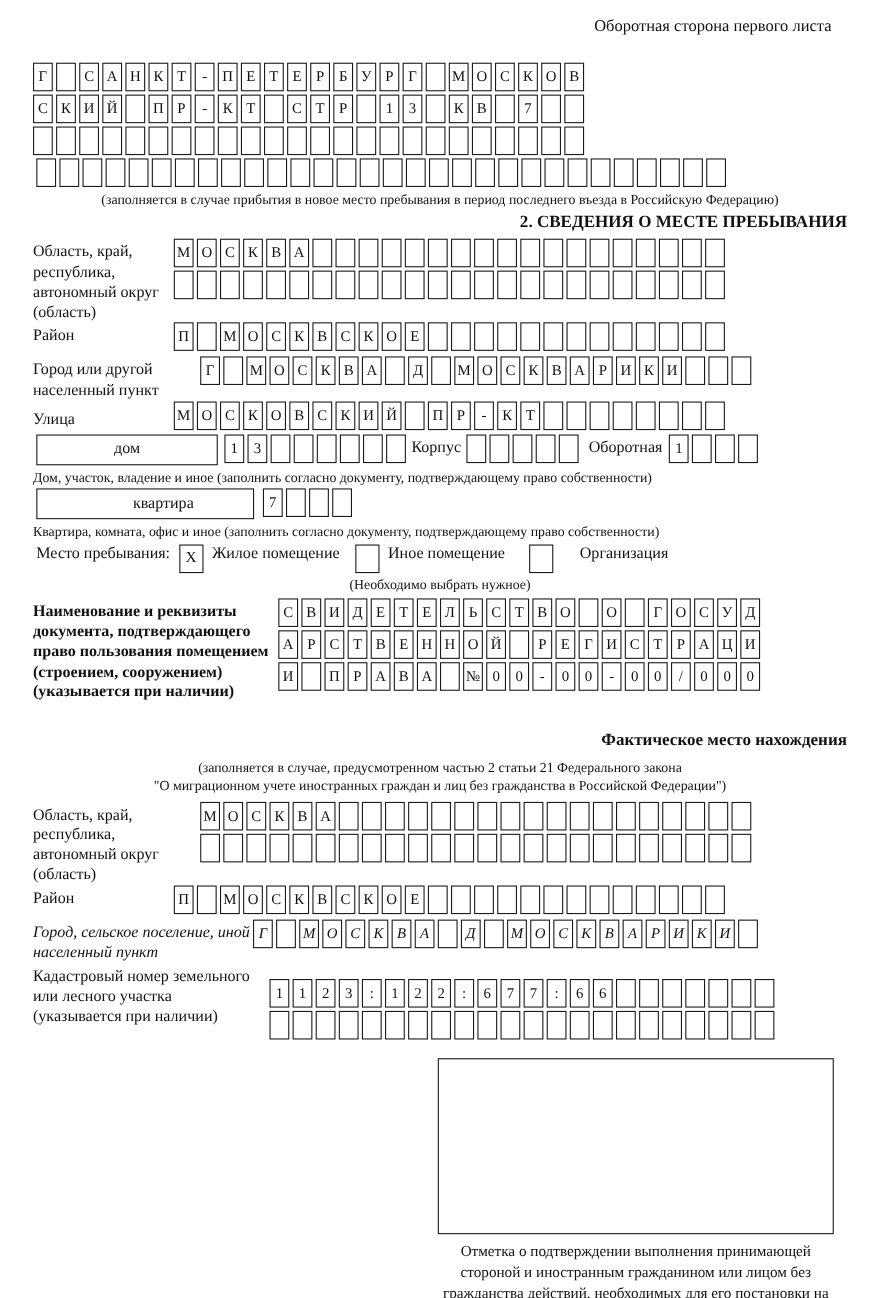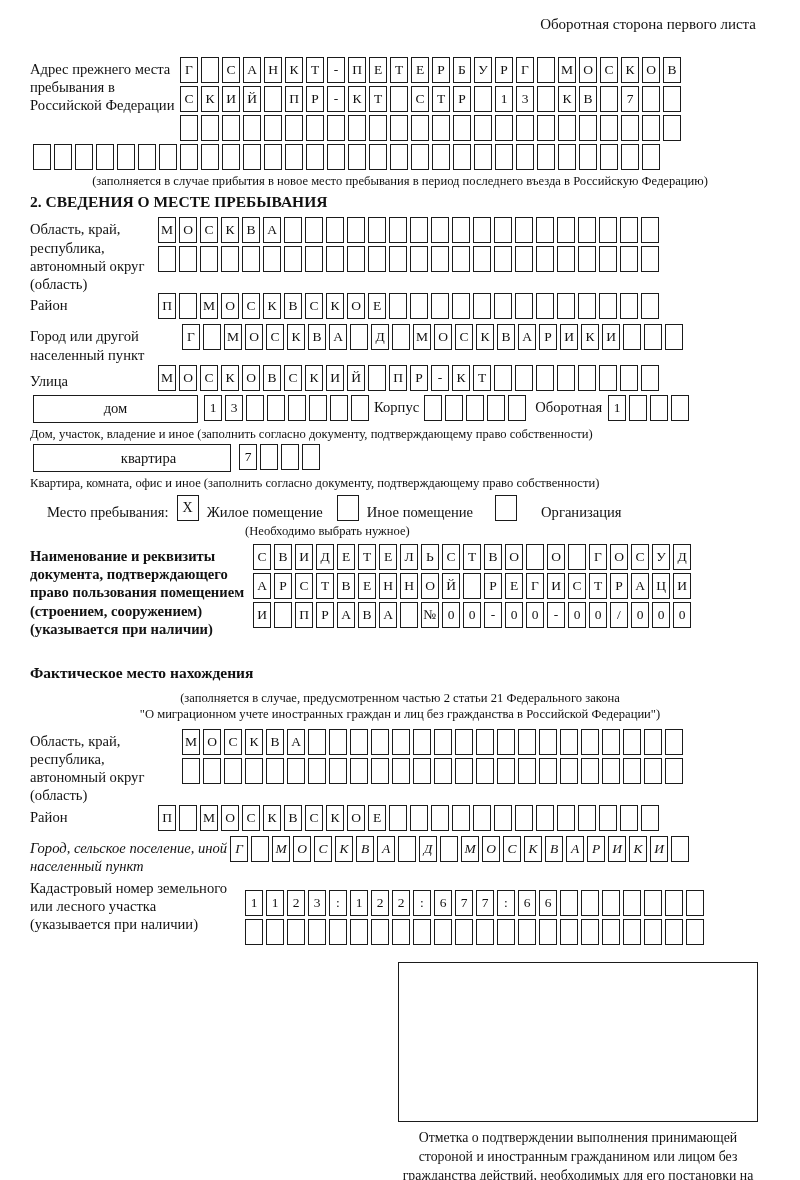--- a/index.html
+++ b/index.html
@@ -16,21 +16,21 @@
   .gridcol { display: flex; flex-direction: column; }
   .grow { display: flex; margin-bottom: 3px; }
   .cell {
     width: 18px; height: 26px; flex: none;
     border: 1.6px solid #1b1b1b; margin-right: 3px;
     display: flex; align-items: center; justify-content: center;
     font-size: 13.5px; font-family: "Liberation Serif", "DejaVu Serif", serif;
   }
   .caption { font-size: 12.6px; line-height: 1.3; }
   .caption.center { text-align: center; }
-  .sect-title { text-align: left; font-weight: bold; font-size: 15.5px; }
+  .sect-title { text-align: right; font-weight: bold; font-size: 15.5px; }
   .bigbox {
     border: 1.6px solid #1b1b1b; height: 28px; flex: none;
     display: flex; align-items: center; justify-content: center; font-size: 14.6px;
   }
   .inline-lbl { font-size: 14.6px; padding-top: 4px; flex: none; }
   .chk {
     width: 22px; height: 26px; flex: none;
     border: 1.6px solid #1b1b1b;
     display: flex; align-items: center; justify-content: center;
     font-size: 14px;
@@ -39,21 +39,20 @@
   .stamp-wrap { margin-left: 368px; width: 360px; }
   .stamp-note { font-size: 13.8px; line-height: 1.38; text-align: center; margin-top: 6px; }
   .mb2 { margin-bottom: 2px; } .mb4 { margin-bottom: 4px; } .mb6 { margin-bottom: 6px; }
 </style>
 </head>
 <body>
 
 <div class="hdr">Оборотная сторона первого листа</div>
 
 <div class="frow">
-  <div class="flabel" style="width:150px;">Адрес прежнего места пребывания в Российской Федерации</div>
   <div class="gridcol">
     <div class="grow">
         <div class="cell">Г</div>
         <div class="cell"></div>
         <div class="cell">С</div>
         <div class="cell">А</div>
         <div class="cell">Н</div>
         <div class="cell">К</div>
         <div class="cell">Т</div>
         <div class="cell">-</div>
@@ -346,30 +345,30 @@
   <div class="bigbox" style="width:198px;padding-left:33px;">квартира</div>
   <div class="grow" style="margin-left:8px;">
       <div class="cell">7</div>
       <div class="cell"></div>
       <div class="cell"></div>
       <div class="cell"></div>
     </div>
 </div>
 <div class="caption mb4">Квартира, комната, офис и иное (заполнить согласно документу, подтверждающему право собственности)</div>
 
-<div class="frow mb2" style="margin-left:17px;align-items:flex-end;">
+<div class="frow mb2" style="margin-left:3px;align-items:flex-start;">
   <div class="inline-lbl" style="padding-top:0;">Место пребывания:</div>
   <div class="chk" style="margin-left:8px;">X</div>
   <div class="inline-lbl" style="padding-top:0;margin-left:8px;">Жилое помещение</div>
   <div class="chk" style="margin-left:14px;"></div>
   <div class="inline-lbl" style="padding-top:0;margin-left:8px;">Иное помещение</div>
   <div class="chk" style="margin-left:22px;"></div>
   <div class="inline-lbl" style="padding-top:0;margin-left:24px;">Организация</div>
 </div>
-<div class="caption mb4" style="margin-left:215px;">(Необходимо выбрать нужное)</div>
+<div class="caption mb4" style="text-align:center;">(Необходимо выбрать нужное)</div>
 
 <div class="frow" style="min-height:112px;">
   <div class="flabel" style="width:223px;font-weight:bold;">Наименование и реквизиты документа, подтверждающего право пользования помещением (строением, сооружением) (указывается при наличии)</div>
   <div class="gridcol">
     <div class="grow">
         <div class="cell">С</div>
         <div class="cell">В</div>
         <div class="cell">И</div>
         <div class="cell">Д</div>
         <div class="cell">Е</div>

